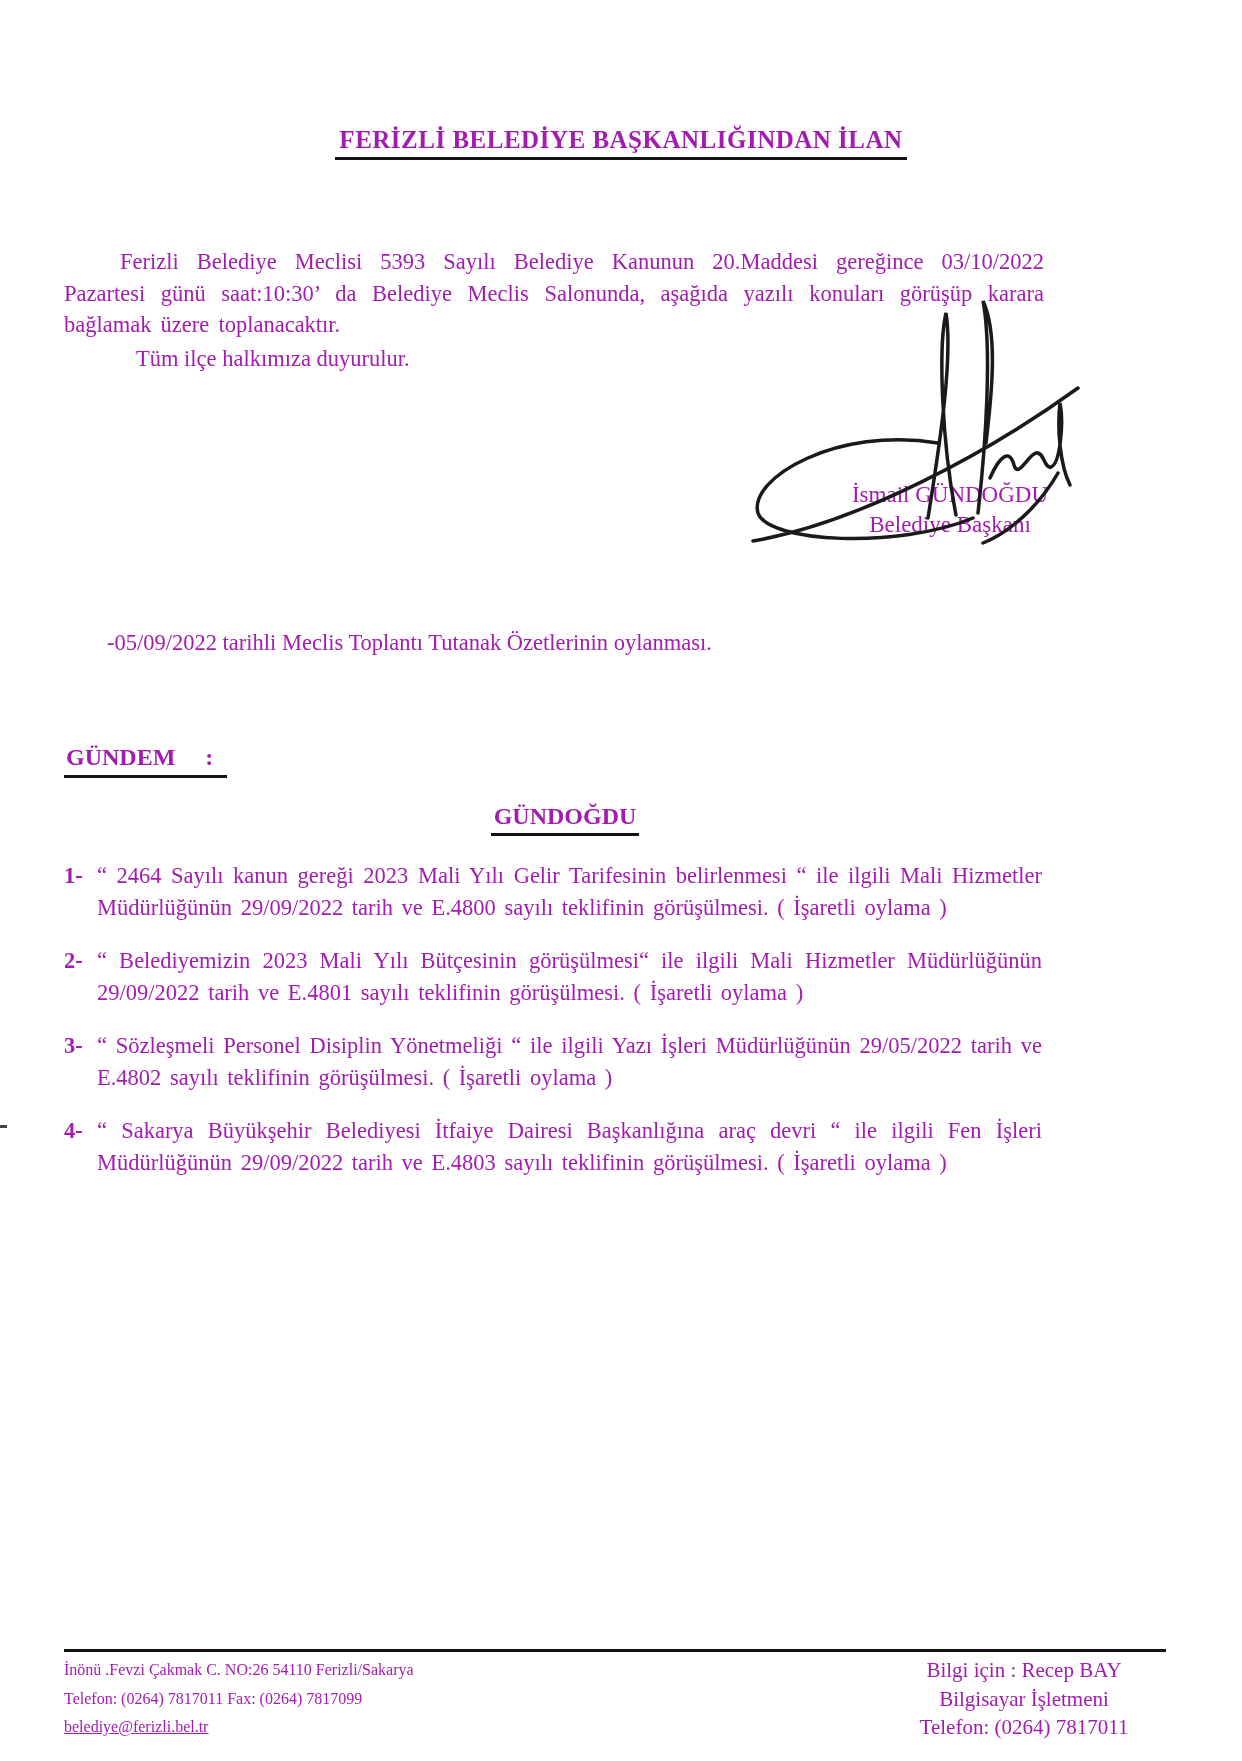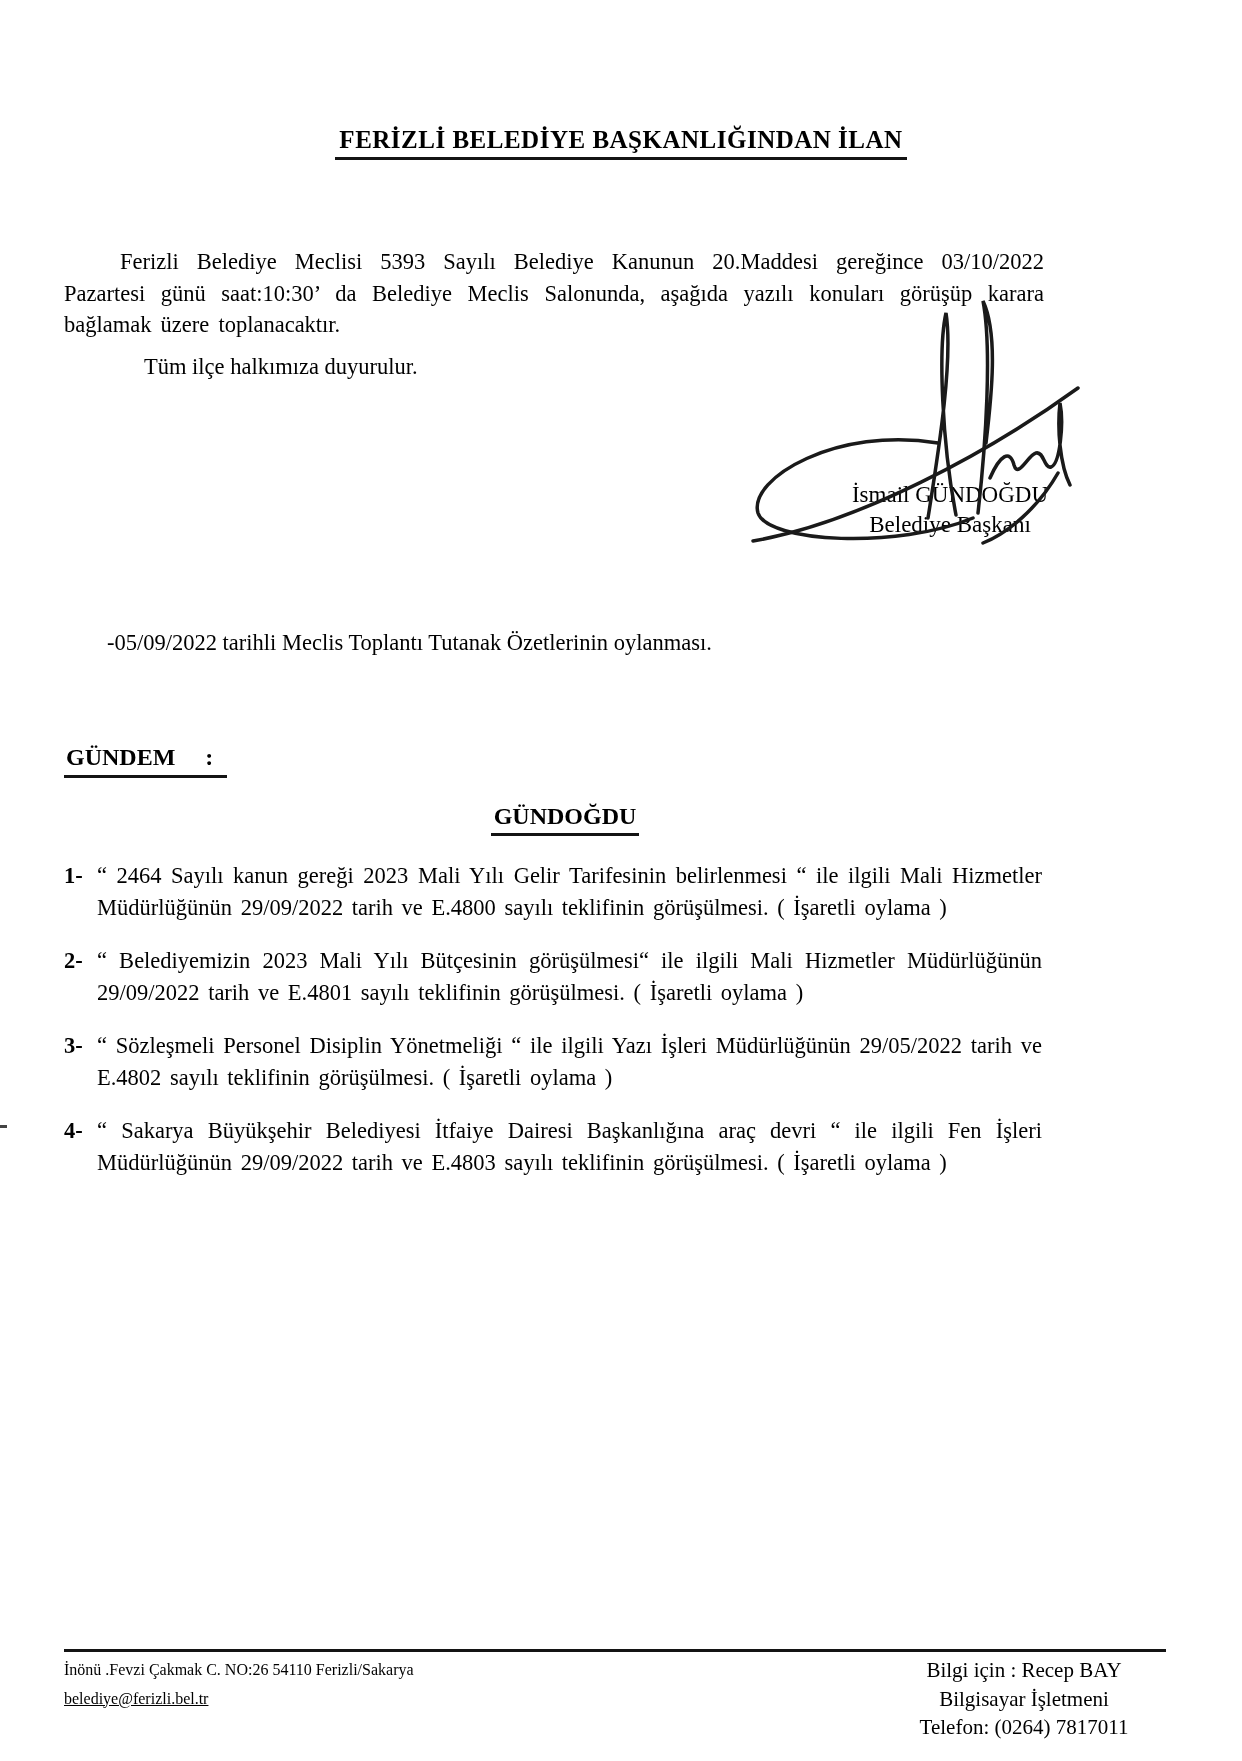--- a/index.html
+++ b/index.html
@@ -3,21 +3,21 @@
 <meta charset="utf-8">
 <style>
   html, body { margin: 0; padding: 0; background: #e8e8e8; }
   .page {
     position: relative;
     width: 1242px;
     height: 1761px;
     margin: 0 auto;
     background: #ffffff;
     font-family: "Liberation Serif", serif;
-    color: #000000;
+    color: #a21caf;
     overflow: hidden;
   }
 
   
   .doc-title { position: absolute; top: 126px; left: 0; width: 100%; text-align: center; }
   .doc-title .underlined {
     display: inline-block;
     font-size: 25px;
     font-weight: bold;
     letter-spacing: 0.5px;
@@ -34,21 +34,21 @@
     text-indent: 56px;
     word-spacing: 3.5px;
     margin: 0;
   }
 
   .announce {
     position: absolute;
     top: 346px; left: 64px; width: 700px;
     font-size: 22.5px;
     text-indent: 72px;
-    margin: 8px;
+    margin: 0;
   }
 
   
   .signature-svg { position: absolute; left: 728px; top: 293px; width: 362px; height: 258px; z-index: 3; }
   .sig-text {
     position: absolute; top: 480px; left: 795px; width: 310px;
     text-align: center; font-size: 23px; line-height: 30px; z-index: 2;
   }
 
   
@@ -138,20 +138,21 @@
     <span class="proposal-num">4-</span>
     <p class="proposal-text">“ Sakarya Büyükşehir Belediyesi İtfaiye Dairesi Başkanlığına araç devri “ ile ilgili Fen İşleri Müdürlüğünün 29/09/2022 tarih ve E.4803 sayılı teklifinin görüşülmesi. ( İşaretli oylama )</p>
   </div>
 
   <div class="artifact"></div>
 
   <div class="footer-rule"></div>
 
   <div class="footer-left">
     <div>İnönü .Fevzi Çakmak C. NO:26 54110  Ferizli/Sakarya</div>
+    <div>Telefon: (0264) 7817011  Fax: (0264) 7817099</div>
     <div class="email">belediye@ferizli.bel.tr</div>
   </div>
 
   <div class="footer-right">
     <div>Bilgi için : Recep BAY</div>
     <div>Bilgisayar İşletmeni</div>
     <div>Telefon: (0264) 7817011</div>
   </div>
 
 </div>

